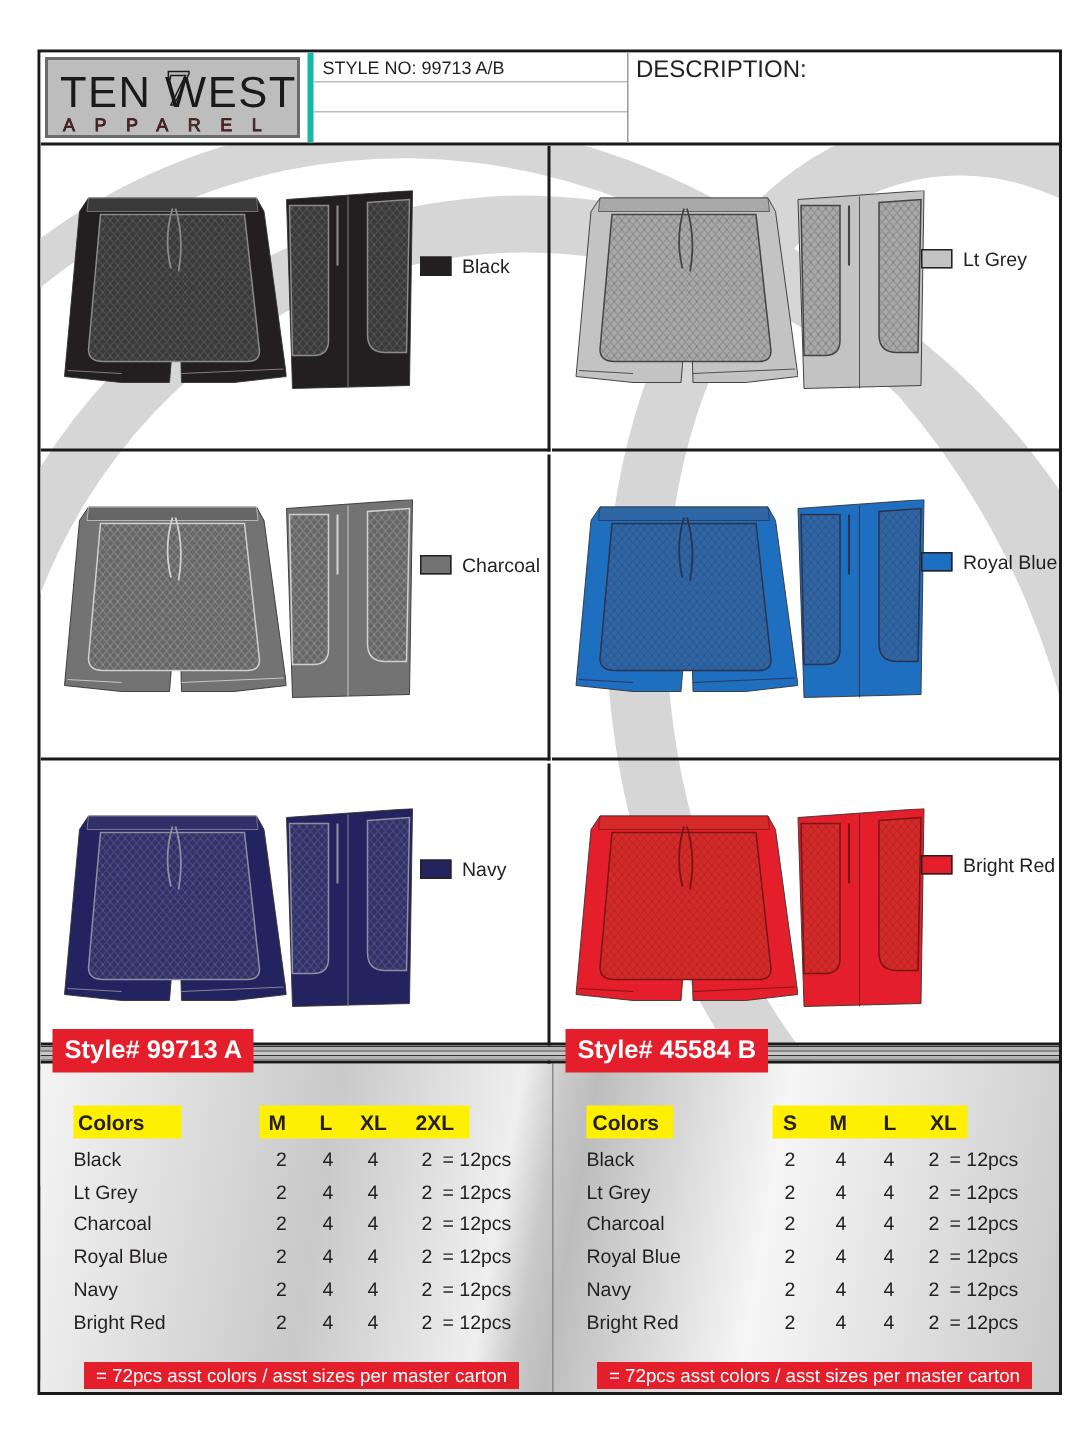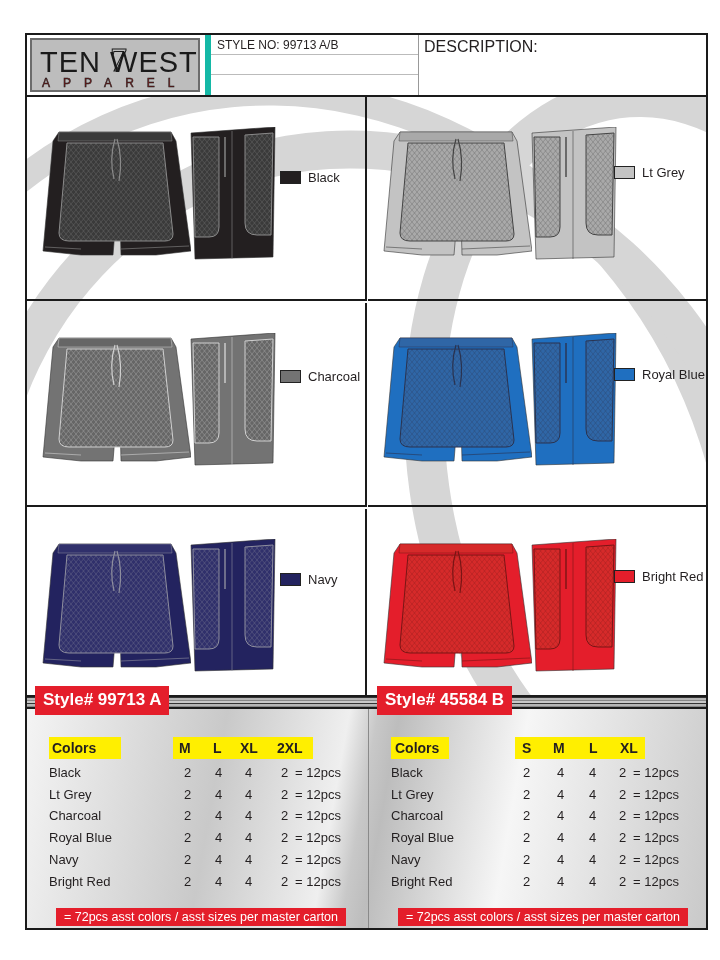--- a/index.html
+++ b/index.html
@@ -16,21 +16,21 @@
 
   
   .header { position: absolute; left: 0; top: 0; width: 679px; height: 62px; border-bottom: 2px solid #1a1a1a; background: #fff; z-index: 3; padding-left: 34px; }
   .logo-box {
     position: absolute; left: 3px; top: 3px; width: 170px; height: 54px;
     background: #bdbdbd; border: 2px solid #6b6b6b;
   }
   .logo-top { position: absolute; left: 8px; top: 6px; font-size: 29px; font-weight: 400; letter-spacing: 1px; color: #1a1a1a; font-family: "Liberation Sans", sans-serif; }
   .logo-ten { position: absolute; left: 78px; top: 1px; font-size: 34px; color: transparent; -webkit-text-stroke: 1px #1a1a1a; font-family: "Liberation Serif", serif; }
   .logo-bottom { position: absolute; left: 10px; top: 36px; font-size: 12px; letter-spacing: 13px; color: #7f1d1d; -webkit-text-stroke: 0.5px #1a1a1a; }
-  .hdr-style { position: absolute; left: 178px; top: 0; width: 213px; height: 60px; border-left: 6px solid #14b8a6; }
+  .hdr-style { position: absolute; left: 178px; top: 0; width: 213px; height: 60px; border-left: 4px solid #14b8a6; }
   .hdr-row { height: 20px; border-bottom: 1px solid #bbb; font-size: 12px; padding: 3px 6px; }
   .hdr-row:last-child { border-bottom: none; }
   .hdr-desc { position: absolute; left: 391px; top: 0; width: 288px; height: 60px; border-left: 1px solid #999; padding: 3px 5px; font-size: 16px; line-height: 17px; }
   .hdr-desc .desc-line { padding-left: 2px; }
 
   
   .grid { position: absolute; left: 0; top: 62px; width: 679px; height: 596px; z-index: 2; }
   .cell {
     position: absolute; width: 340px; height: 204px; overflow: hidden;
     border-right: 2px solid #1a1a1a; border-bottom: 2px solid #1a1a1a;

